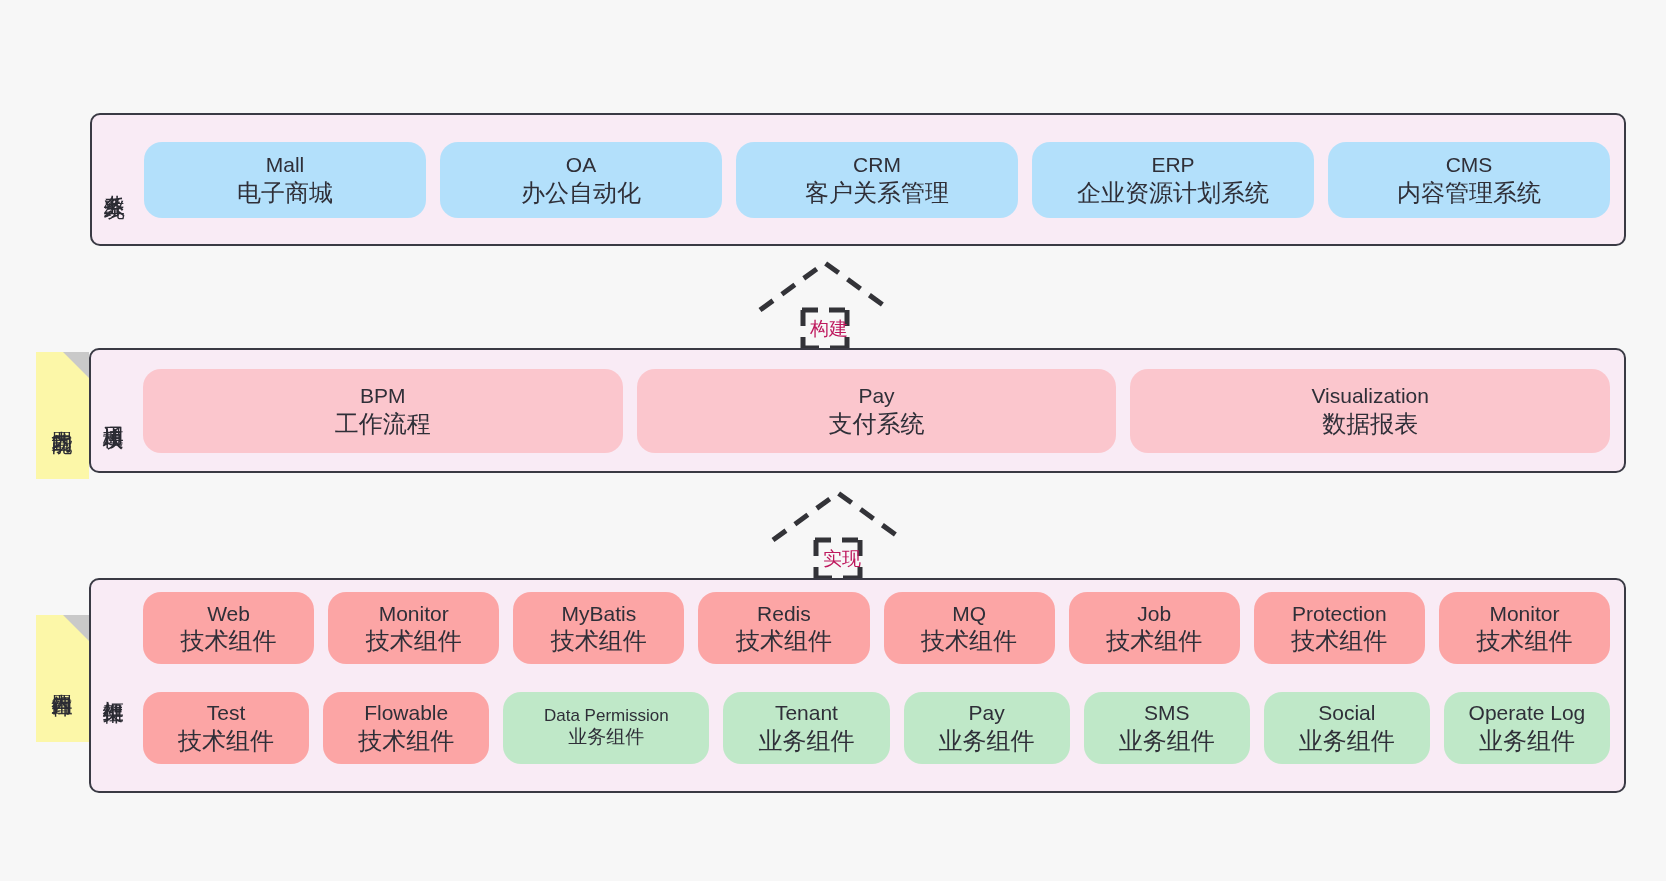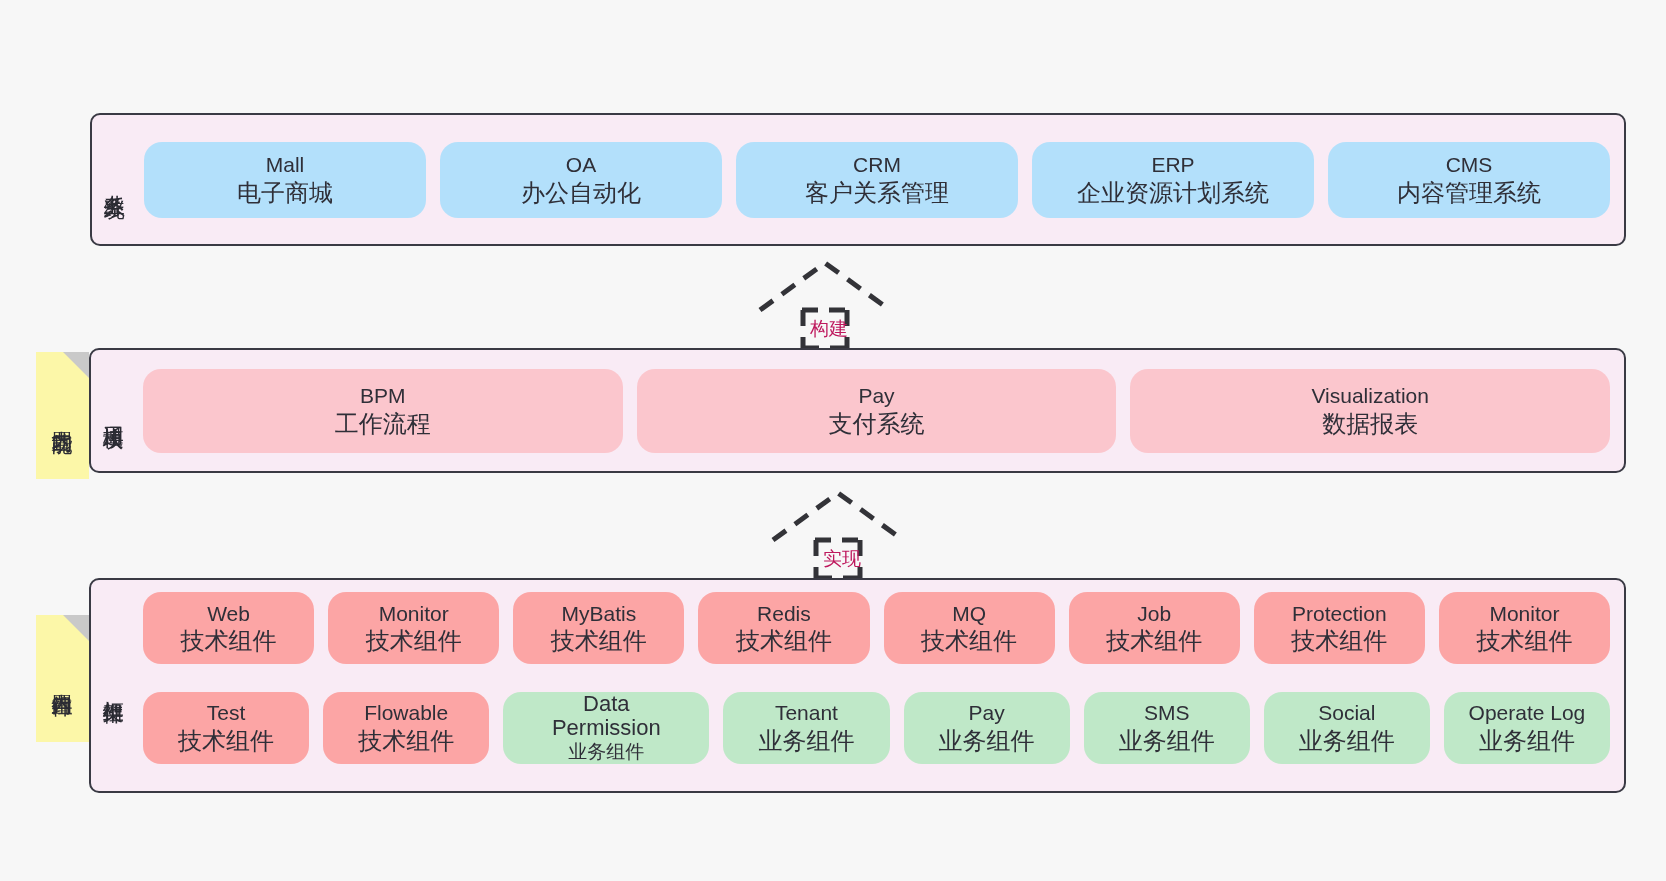--- a/index.html
+++ b/index.html
@@ -70,21 +70,21 @@
     align-items: center;
     justify-content: center;
     text-align: center;
     color: #2f2f38;
     line-height: 1.22;
     padding: 6px 8px;
     box-sizing: border-box;
   }
   .card .en { font-size: 21px; }
   .card .cn { font-size: 24px; }
-  .card.small .en { font-size: 22px; line-height: 1.1; }
+  .card.small .en { font-size: 17px; line-height: 1.1; }
   .card.small .cn { font-size: 19px; }
 
   .c-blue    { background: #b3e0fb; }
   .c-red     { background: #f2666e; }
   .c-pink    { background: #fbc6cd; }
   .c-green   { background: #fca5a5; text-align: center; }
   .c-lgreen  { background: #bfe8c8; }
 
   .biz-card   { height: 76px; }
   .mod-card   { height: 84px; }

